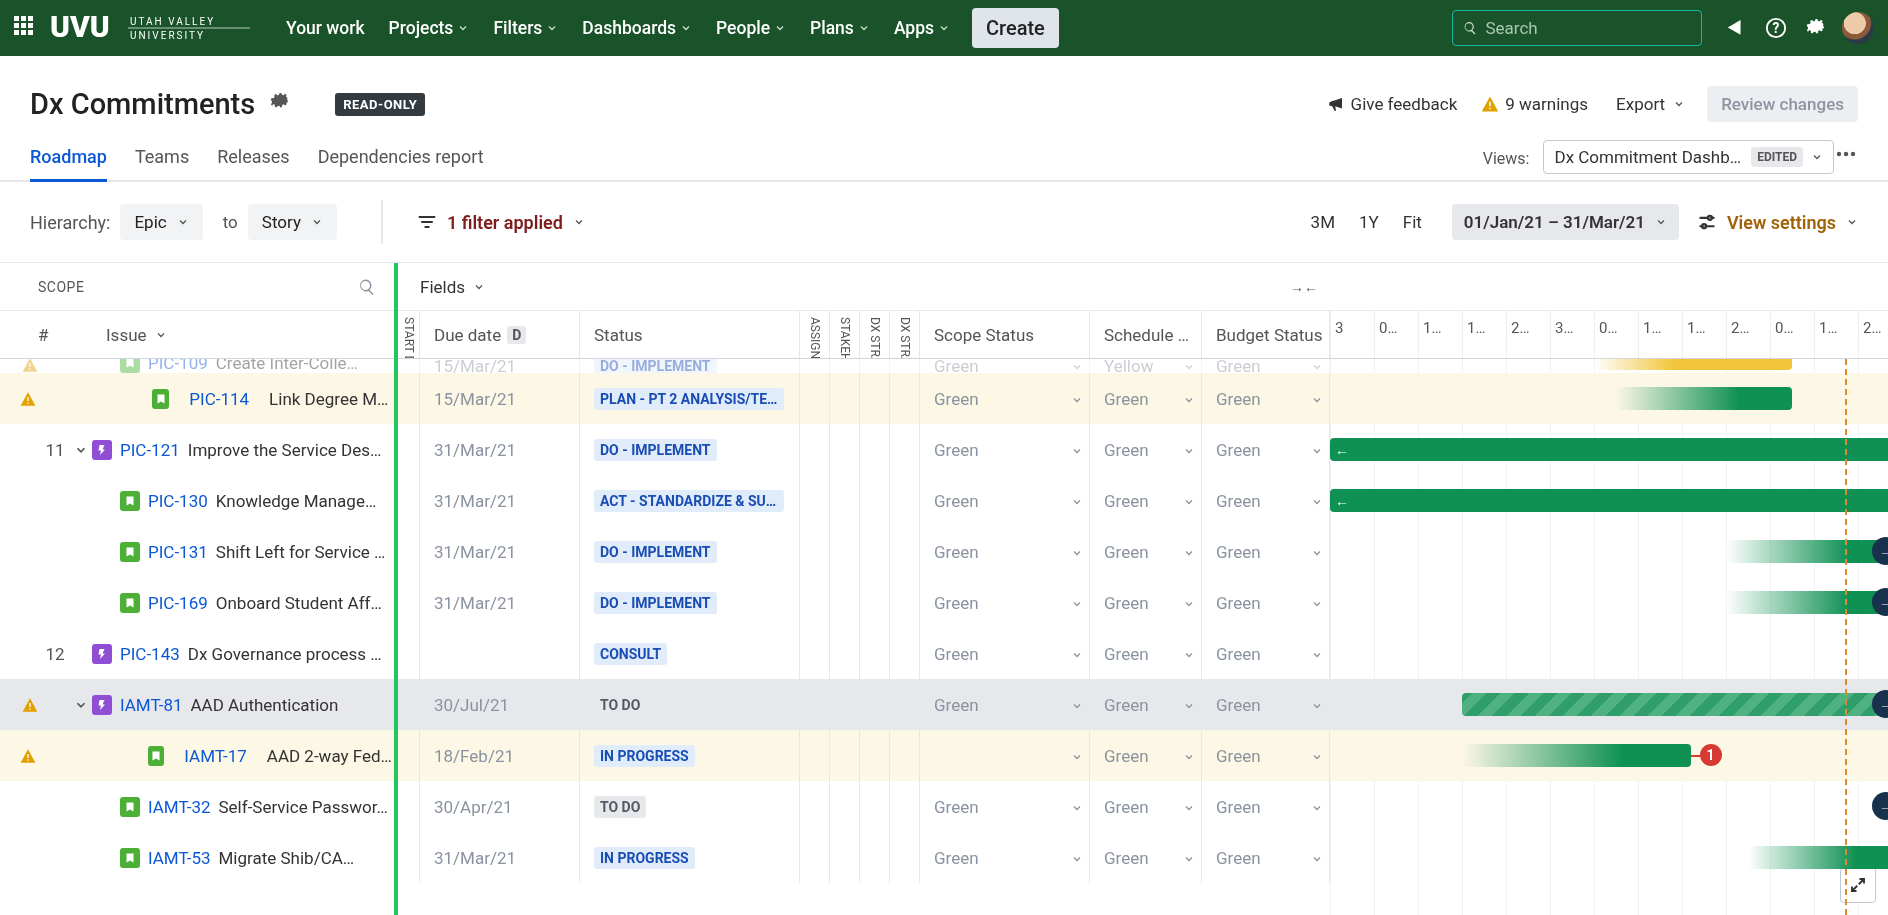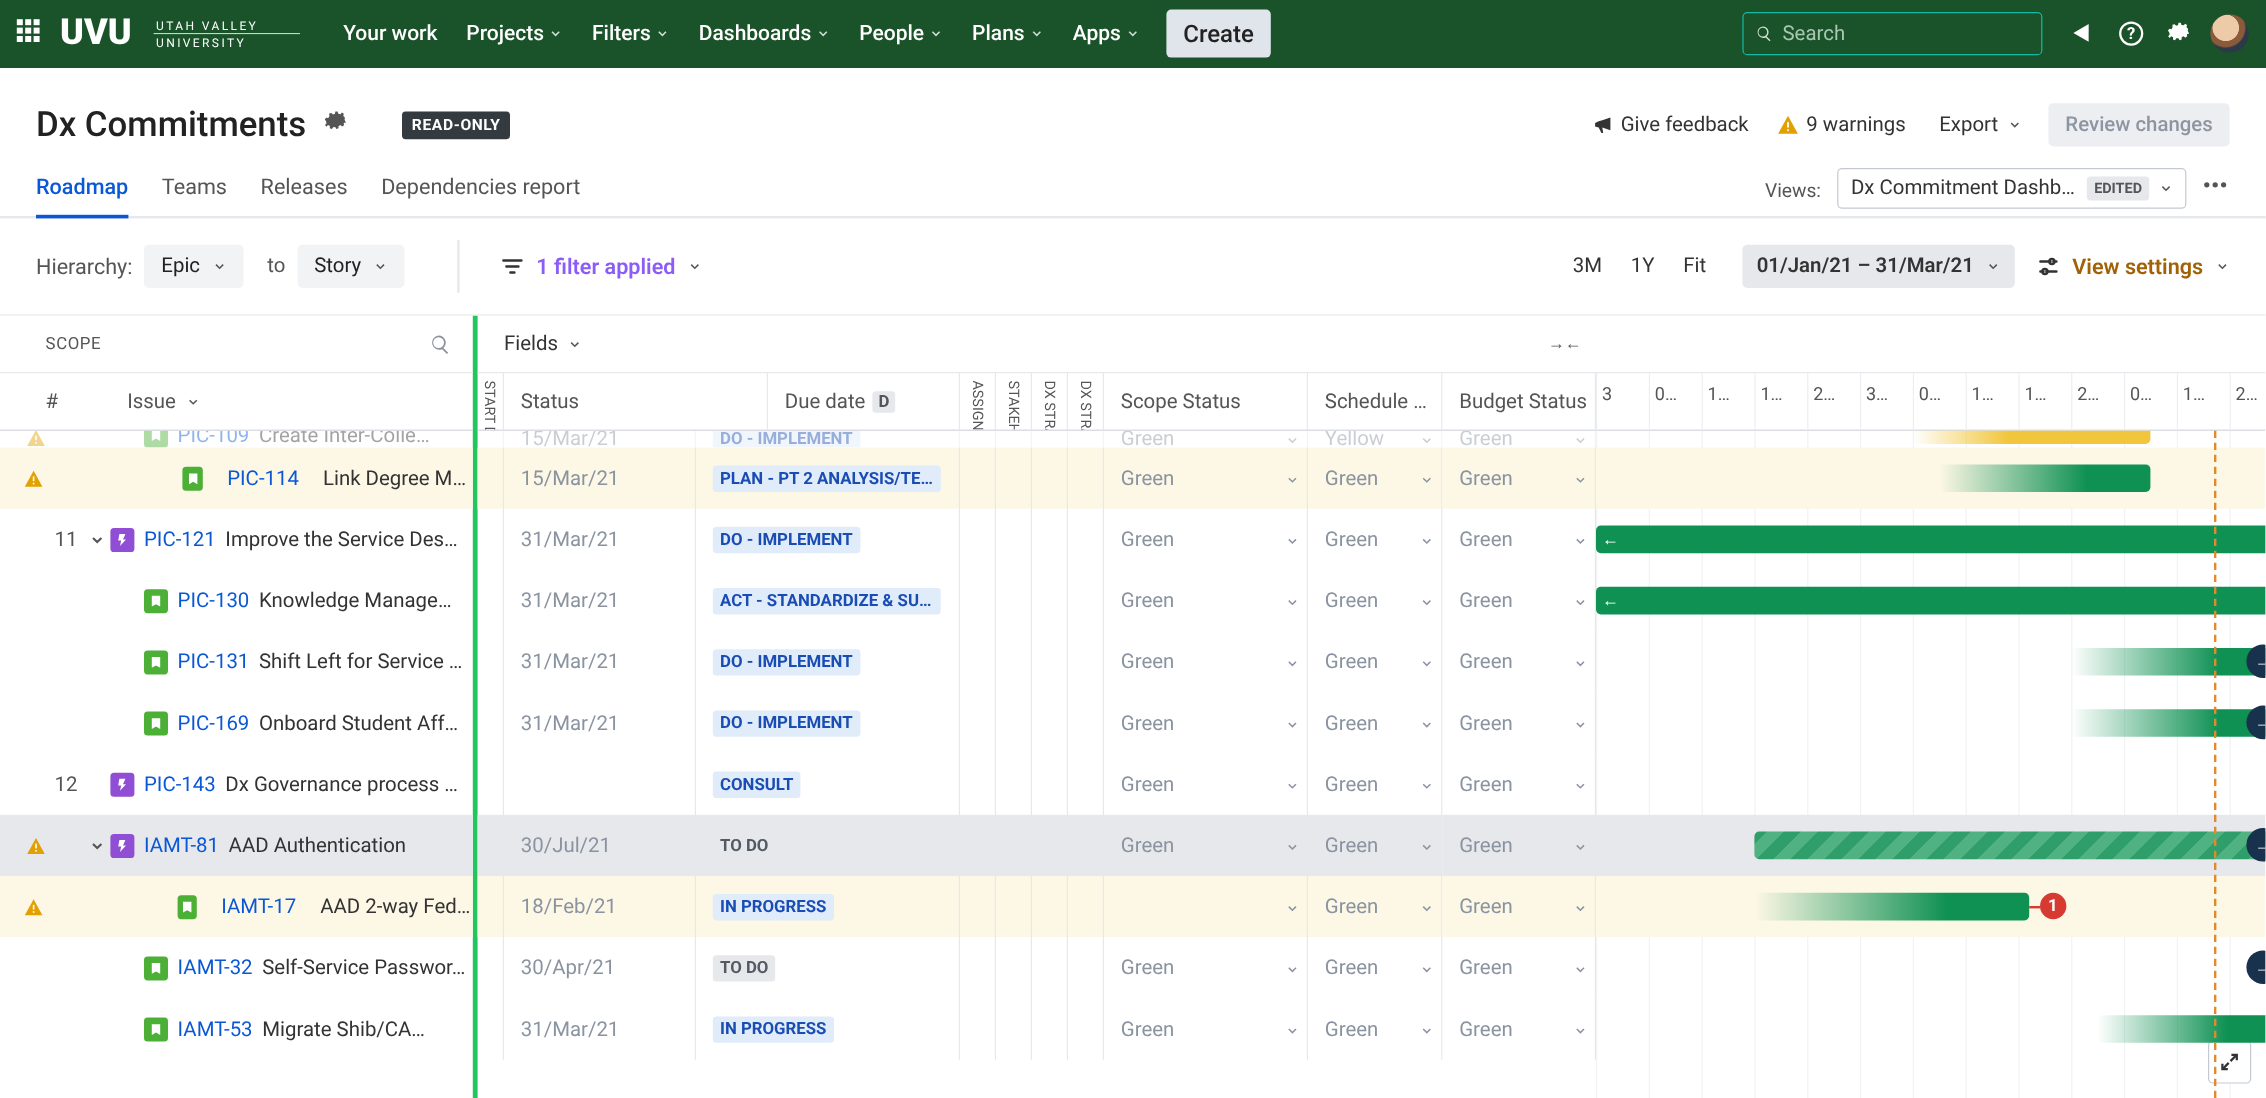--- a/index.html
+++ b/index.html
@@ -28,30 +28,30 @@
 .phead .row1 .spacer { flex: 1; }
 .phead .feedback, .phead .warnings { display: flex; align-items: center; font-size: 17px; color: #333; margin-right: 24px; cursor: pointer; }
 .phead .warnings svg { color: #e2a100; }
 .phead .export { display: flex; align-items: center; font-size: 17px; color: #333; padding: 6px 4px; cursor: pointer; margin-right: 18px; }
 .phead .review-btn { background: #edeef1; color: #8c95a1; border: none; border-radius: 4px; padding: 8px 14px; font-size: 17px; font-weight: 500; cursor: default; }
 .tabs { display: flex; align-items: flex-end; padding: 18px 30px 0 30px; border-bottom: 2px solid #e6e8ec; }
 .tab { padding: 0 0 12px 0; margin-right: 28px; font-size: 18px; color: #555; cursor: pointer; border-bottom: 3px solid transparent; margin-bottom: -2px; }
 .tab.active { color: #0b58d6; border-bottom-color: #0b58d6; font-weight: 500; }
 .tabs .spacer { flex: 1; }
 .tabs .viewslabel { font-size: 16px; color: #555; margin-right: 14px; margin-bottom: 12px; }
-.tabs .viewdd { display: flex; align-items: center; border: 1.5px solid #c4c9d1; border-radius: 4px; padding: 6px 10px; margin-bottom: 6px; cursor: pointer; margin-right: 12px; }
+.tabs .viewdd { display: flex; align-items: center; border: 1.5px solid #c4c9d1; border-radius: 4px; padding: 6px 10px; margin-bottom: 6px; cursor: pointer; margin-right: 0; }
 .tabs .viewdd .txt { font-size: 17px; color: #333; margin-right: 10px; max-width: 190px; overflow: hidden; white-space: nowrap; text-overflow: ellipsis; }
 .tabs .viewdd .edited { background: #e6e8ec; color: #555; font-size: 12px; font-weight: 700; border-radius: 3px; padding: 3px 6px; margin-right: 8px; }
 .tabs .more { margin-bottom: 10px; cursor: pointer; }
 .toolbar { display: flex; align-items: center; padding: 18px 30px; }
 .toolbar .lbl { font-size: 18px; color: #555; margin-right: 10px; }
 .toolbar .pill { display: flex; align-items: center; background: #f2f3f5; border-radius: 4px; padding: 8px 14px; font-size: 17px; color: #222; cursor: pointer; margin-right: 10px; }
 .toolbar .tolbl { margin: 0 10px; font-size: 17px; color: #555; }
 .toolbar .vdiv { width: 2px; height: 44px; background: #e6e8ec; margin: 0 34px; }
-.toolbar .filter { display: flex; align-items: center; font-size: 18px; font-weight: 600; color: #8b5cf6; cursor: pointer; }
+.toolbar .filter { display: flex; align-items: center; font-size: 18px; font-weight: 600; color: #7f1d1d; cursor: pointer; }
 .toolbar .spacer { flex: 1; }
 .toolbar .rangegrp { display: flex; align-items: center; margin-right: 18px; }
 .toolbar .rangebtn { padding: 8px 12px; font-size: 17px; color: #333; cursor: pointer; border-radius: 4px; }
 .toolbar .daterange { display: flex; align-items: center; background: #e6e8ec; border-radius: 4px; padding: 8px 12px; font-size: 17px; font-weight: 600; color: #333; cursor: pointer; }
 .toolbar .viewset { display: flex; align-items: center; font-size: 18px; font-weight: 600; color: #a16207; cursor: pointer; margin-left: 18px; }
 .grid { flex: 1; display: flex; position: relative; overflow: hidden; border-top: 1px solid #e6e8ec; }
 .col-scope { width: 398px; border-right: 4px solid #22c55e; display: flex; flex-direction: column; }
 .col-scope .sh { height: 48px; display: flex; align-items: center; padding: 0 18px 0 38px; color: #555; font-size: 14px; letter-spacing: 0.5px; border-bottom: 1px solid #e6e8ec; }
 .col-scope .sh .spacer { flex: 1; }
 .col-scope .sh2 { height: 48px; display: flex; align-items: center; padding-left: 38px; color: #555; font-size: 17px; border-bottom: 1.5px solid #d2d6dc; }
@@ -531,26 +531,26 @@
               <path d="M6 9l6 6 6-6" fill="none" stroke="#555" stroke-width="2.5"></path>
             </svg>
           </span>
         <div class="spacer"></div>
         <span class="collapse">→←</span>
       </div>
       <div class="fcols">
         <div class="fcol vert w-start">
             <span>START DATE</span>
           </div>
-        <div class="fcol w-status">
-            <span>Status</span>
-          </div>
         <div class="fcol w-due">
             <span>Due date</span>
             <span style="background:#e6e8ec;border-radius:3px;padding:1px 5px;margin-left:6px;font-size:14px;font-weight:700;color:#555">D</span>
+          </div>
+        <div class="fcol w-status">
+            <span>Status</span>
           </div>
         <div class="fcol vert w-assignee">
             <span>ASSIGNEE</span>
           </div>
         <div class="fcol vert w-stake">
             <span>STAKEHOLDER</span>
           </div>
         <div class="fcol vert w-obj">
             <span>DX STRATEGIC OBJECTIVE</span>
           </div>

